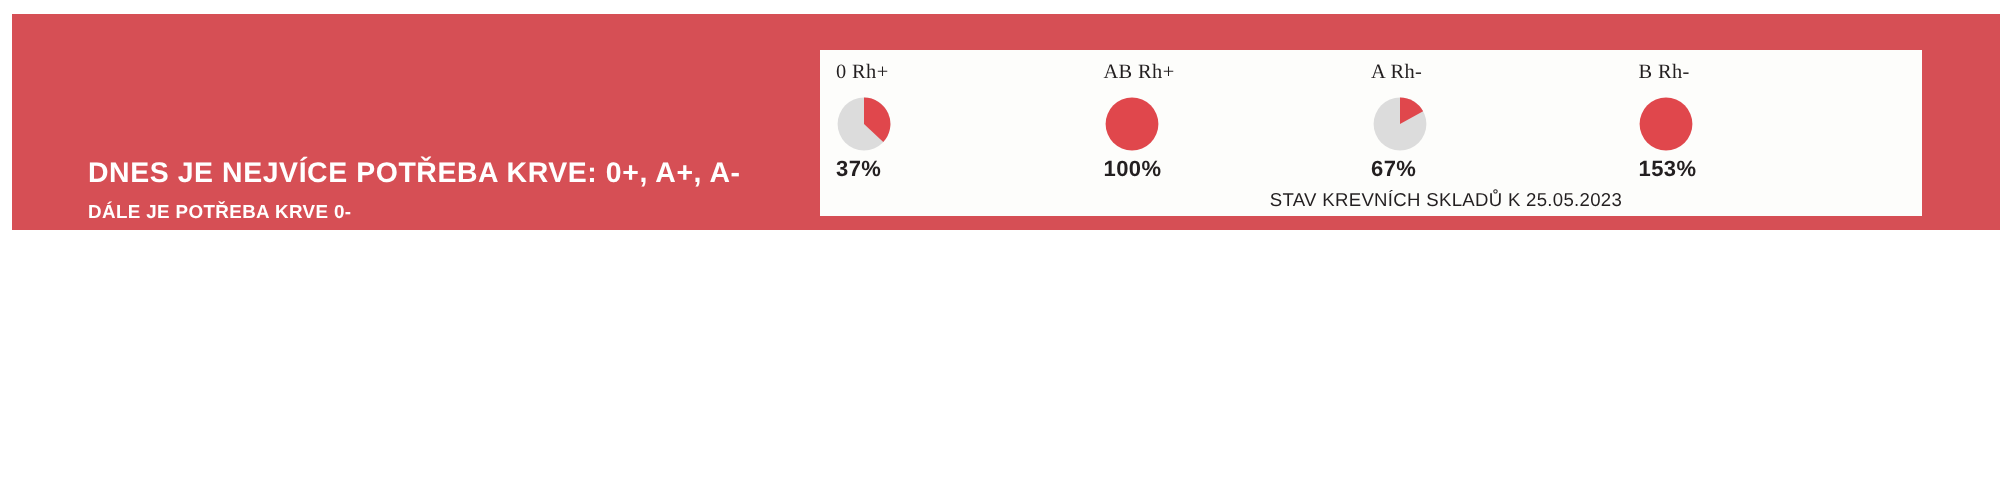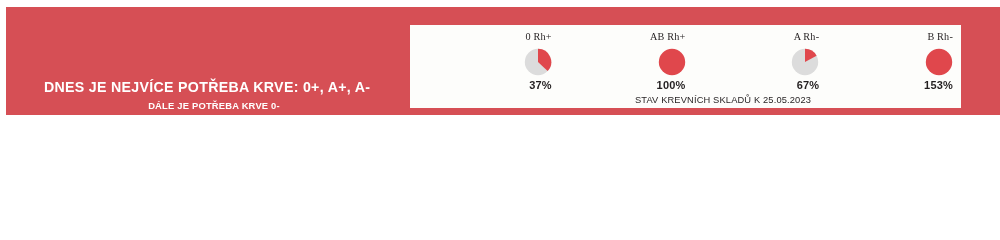--- a/index.html
+++ b/index.html
@@ -32,21 +32,20 @@
     white-space:nowrap;
     margin-top:28px;
   }
   #subheadline {
     color:#ffffff;
     font-weight:bold;
     font-size:9.4px;
     letter-spacing:0.2px;
     margin-top:5px;
     white-space:nowrap;
-    text-align:center;
   }
 
   
   #card {
     position:absolute;
     left:404px; top:18px;
     width:551px; height:83px;
     background:#fdfdfb;
   }
 
@@ -56,21 +55,21 @@
     display:flex;
     align-items:flex-start;
     justify-content:space-between;
     padding:6px 8px 0 8px;
   }
 
   .col {
     flex:1 1 0;
     display:flex;
     flex-direction:column;
-    align-items:flex-end;
+    align-items:flex-start;
   }
 
   .col-label {
     font-family:"Liberation Serif", serif;
     font-size:10.2px;
     color:#231f20;
     letter-spacing:0.2px;
     white-space:nowrap;
   }
 

